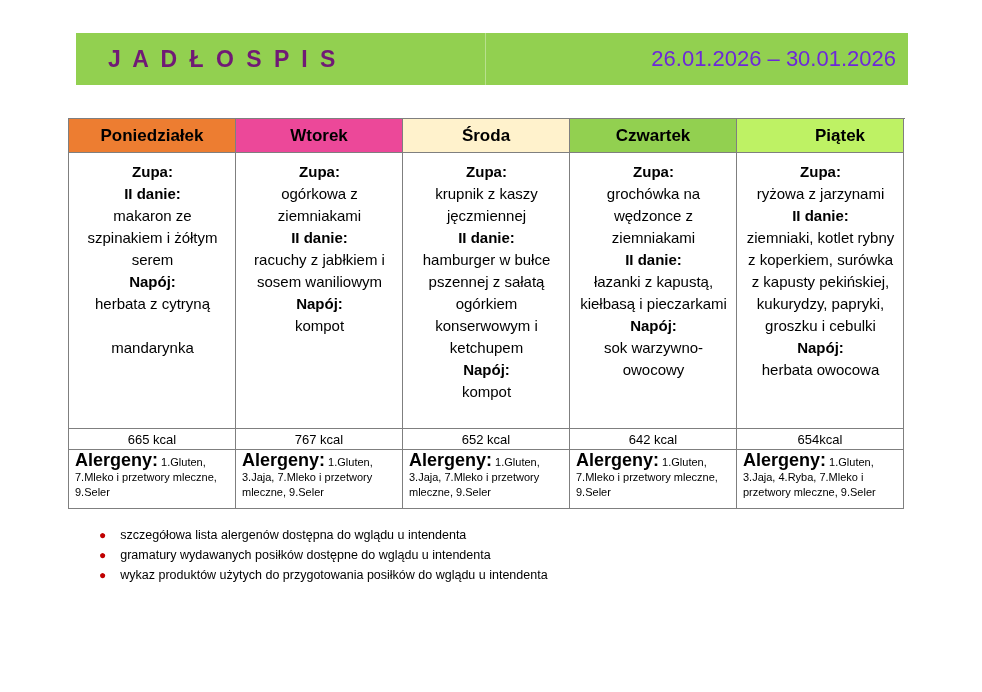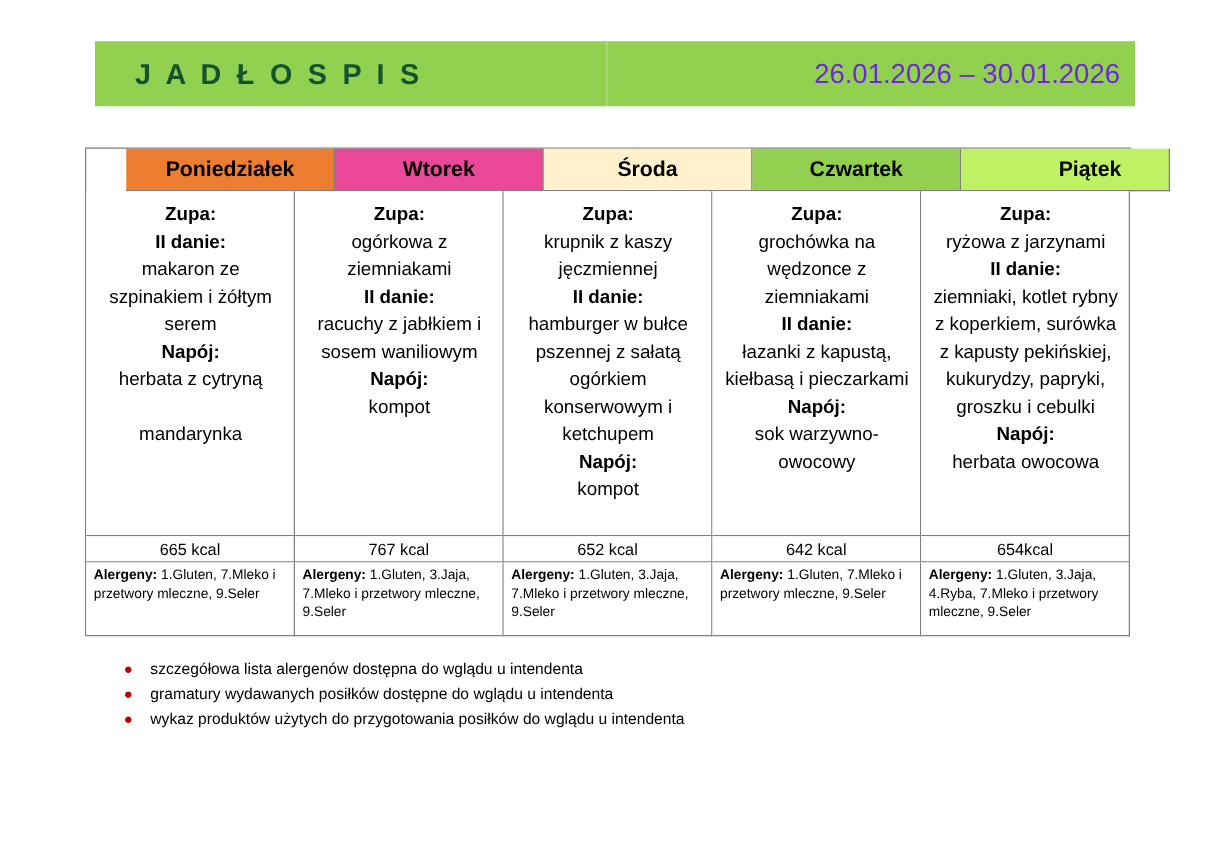--- a/index.html
+++ b/index.html
@@ -17,21 +17,21 @@
     position: absolute; left: 76px; top: 33px;
     width: 832px; height: 52px;
     display: flex; align-items: center; justify-content: space-between;
     padding: 0 12px 0 32px;
   }
   .banner::after {
     content: ""; position: absolute; left: 409px; top: 0;
     width: 1px; height: 100%; background: rgba(255,255,255,0.35);
   }
   .banner-title {
-    color: #14532d; font-weight: bold; font-size: 23px; letter-spacing: 3px;
+    color: #701a75; font-weight: bold; font-size: 23px; letter-spacing: 3px;
   }
   .banner-date {
     color: #6d28d9; font-weight: normal; font-size: 22px;
   }
 
   
   .menu-table {
     position: absolute; left: 68px; top: 118px; width: 837px;
     border-top: 1px solid #7f7f7f; border-left: 1px solid #7f7f7f;
     background: #fff;
@@ -54,21 +54,21 @@
   .line { min-height: 22px; text-align: center; }
   .line.bold { font-weight: bold; }
   .kcal {
     height: 21px; font-size: 13px;
     display: flex; align-items: center; justify-content: center;
   }
   .allerg {
     height: 59px; padding: 3px 5px 0 6px;
     font-size: 11px; line-height: 15px;
   }
-  .allerg .lbl { font-weight: bold; font-size: 11px; }
+  .allerg .lbl { font-weight: bold; font-size: 18px; }
 
   
   .notes {
     position: absolute; left: 99px; top: 525px;
     list-style: none;
   }
   .note {
     display: flex; align-items: baseline; gap: 14px;
     font-size: 12.5px; line-height: 20px;
   }
@@ -77,21 +77,21 @@
 </head>
 <body>
 
 <div class="banner" style="background: rgb(146, 208, 80);">
   <div class="banner-title">J A D Ł O S P I S</div>
   <div class="banner-date">26.01.2026 – 30.01.2026</div>
 </div>
 
 <div class="menu-table">
   <div class="row" id="row-head">
-      <div class="cell head" style="background: rgb(237, 125, 49); margin-left: 32px;">Poniedziałek</div>
+      <div class="cell head" style="background: rgb(237, 125, 49);">Poniedziałek</div>
       <div class="cell head" style="background: #ec4899;">Wtorek</div>
       <div class="cell head" style="background: rgb(255, 242, 204);">Środa</div>
       <div class="cell head" style="background: rgb(146, 208, 80);">Czwartek</div>
       <div class="cell head" style="background: #bef264; padding-left: 40px;">Piątek</div>
     </div>
   <div class="row" id="row-body">
       <div class="cell menu-body">
         <div class="line bold">Zupa:</div>
         <div class="line bold">II danie:</div>
         <div class="line">makaron ze szpinakiem i żółtym serem</div>

